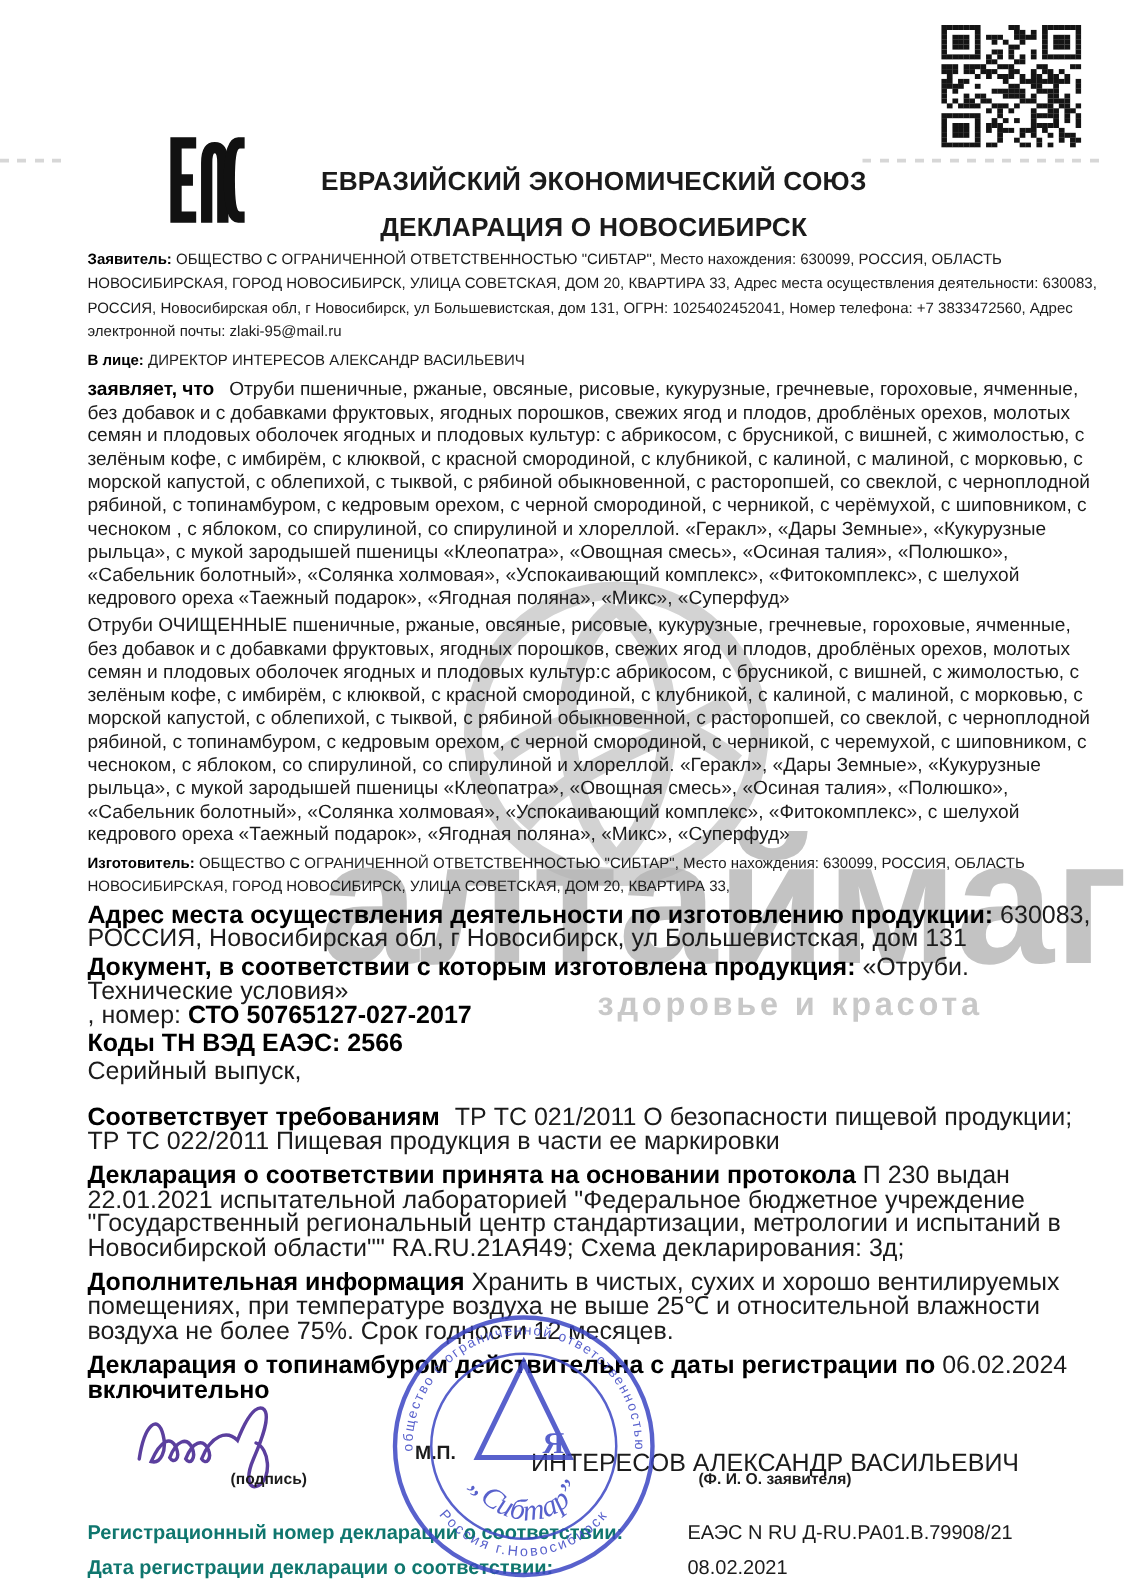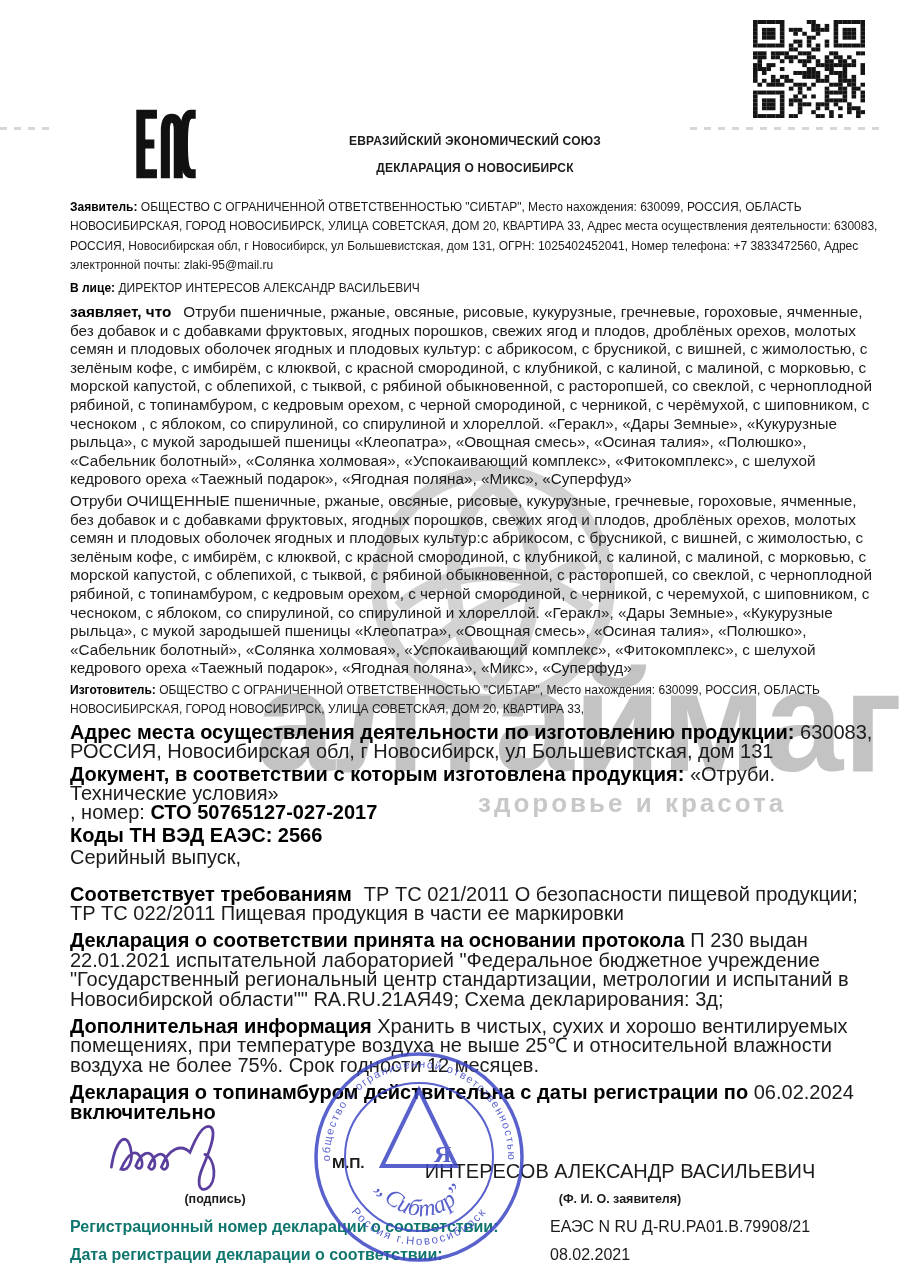--- a/index.html
+++ b/index.html
@@ -6,21 +6,21 @@
   .page{
     position:relative; width:900px; height:1273px; margin:0 auto;
     background:#ffffff; overflow:hidden;
     font-family:"Liberation Sans", sans-serif;
     color:#1b1b1b;
   }
   
   .eac{position:absolute; left:135px; top:106px; width:62px; height:76px; z-index:2;}
   .qr{position:absolute; left:753px; top:20px; width:112px; height:98px; z-index:2;}
   .titles{position:absolute; left:70px; right:20px; top:134px; text-align:center; z-index:2;}
-  .t1,.t2{font-weight:700; font-size:12px; letter-spacing:.2px;}
+  .t1,.t2{font-weight:700; font-size:21px; letter-spacing:.2px;}
   .t2{margin-top:13px;}
   .noise{position:absolute; height:3px; z-index:1;
     background:repeating-linear-gradient(90deg,#d7d7d7 0 7px, transparent 7px 14px);}
   
   .wm-emblem{position:absolute; left:368px; top:462px; width:250px; height:250px; z-index:0; opacity:.5;}
   .wm-brand{position:absolute; left:256px; top:640px; z-index:0;
     font-size:142px; font-weight:700; color:#b5b5b5; opacity:.8; letter-spacing:0px; white-space:nowrap;}
   .wm-tag{position:absolute; left:478px; top:788px; z-index:0;
     font-size:26px; font-weight:700; color:#c8c8c8; letter-spacing:3px; white-space:nowrap;}
   
@@ -31,21 +31,21 @@
   .std{font-size:20px; line-height:19.4px;}
   b{color:#000;}
   .dl{margin-right:12px;}
   .gap-top{margin-top:17px !important;}
   .gap-top-s{margin-top:8px !important;}
   
   .sig-row{position:relative; height:80px; margin-top:6px;text-decoration:underline;}
   .signature{position:absolute; left:35px; top:-12px; width:170px; height:80px;}
   .mp{position:absolute; left:262px; top:26px; font-weight:700; font-size:15.5px;}
   .dname{position:absolute; left:330px; top:32px; width:440px; text-align:center; font-size:20px;}
-  .cap{position:absolute; font-weight:700; font-size:12.5px; top:64px;}
+  .cap{position:absolute; font-weight:700; font-size:12.5px; top:48px;}
   .cap1{left:75px; width:140px; text-align:center;}
   .cap2{left:330px; width:440px; text-align:center;}
   
   .reg-row{display:flex; margin-top:9px; font-size:16px; line-height:19px;}
   .reg-row .lbl{font-weight:700; width:480px; flex:none; color:#0f766e;}
   .reg-row .val{font-weight:400;}
   
   .stamp{position:absolute; left:310px; top:1048px; width:218px; height:218px; z-index:3;
     opacity:.85; pointer-events:none;}
 </style>

